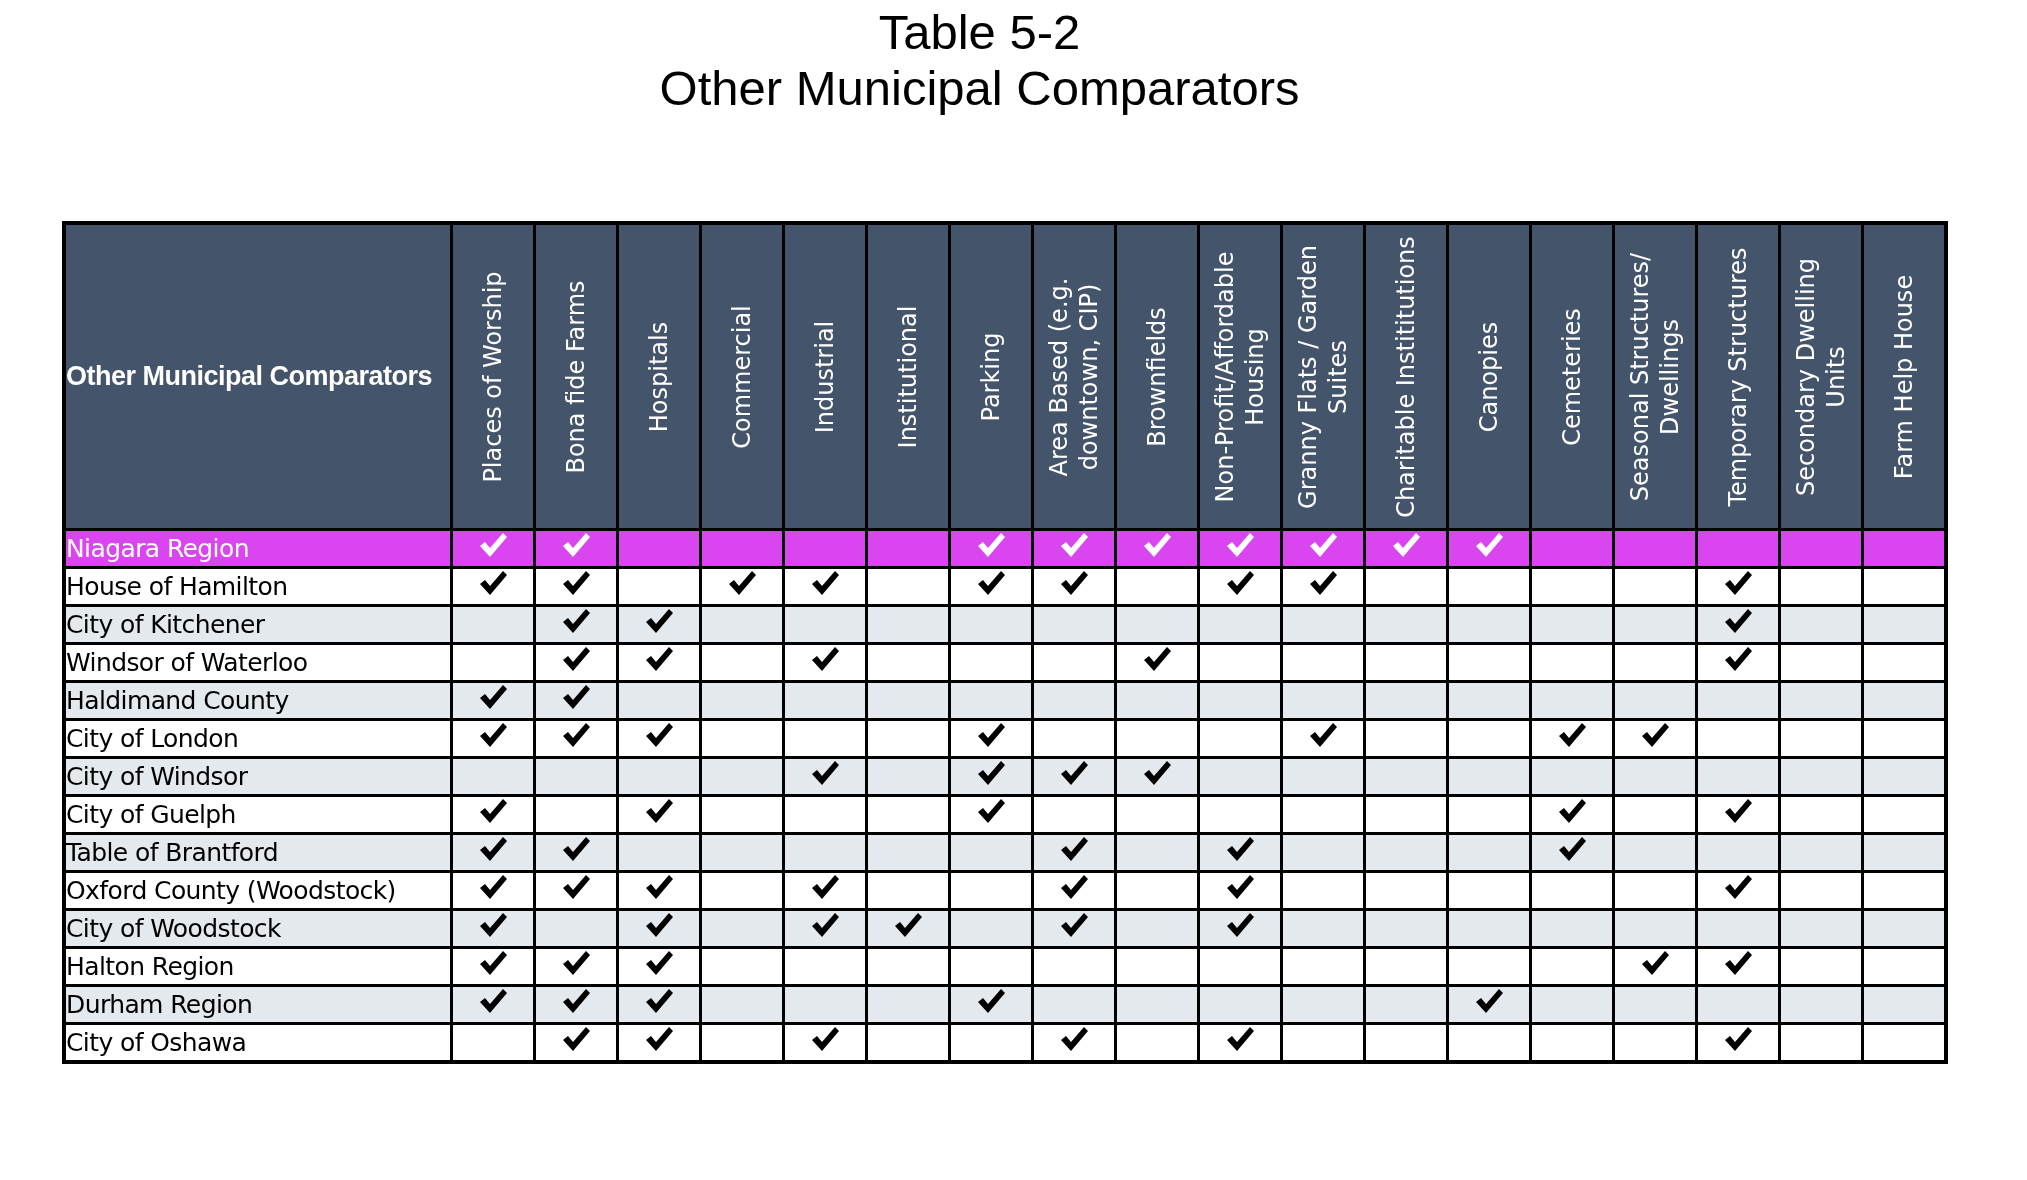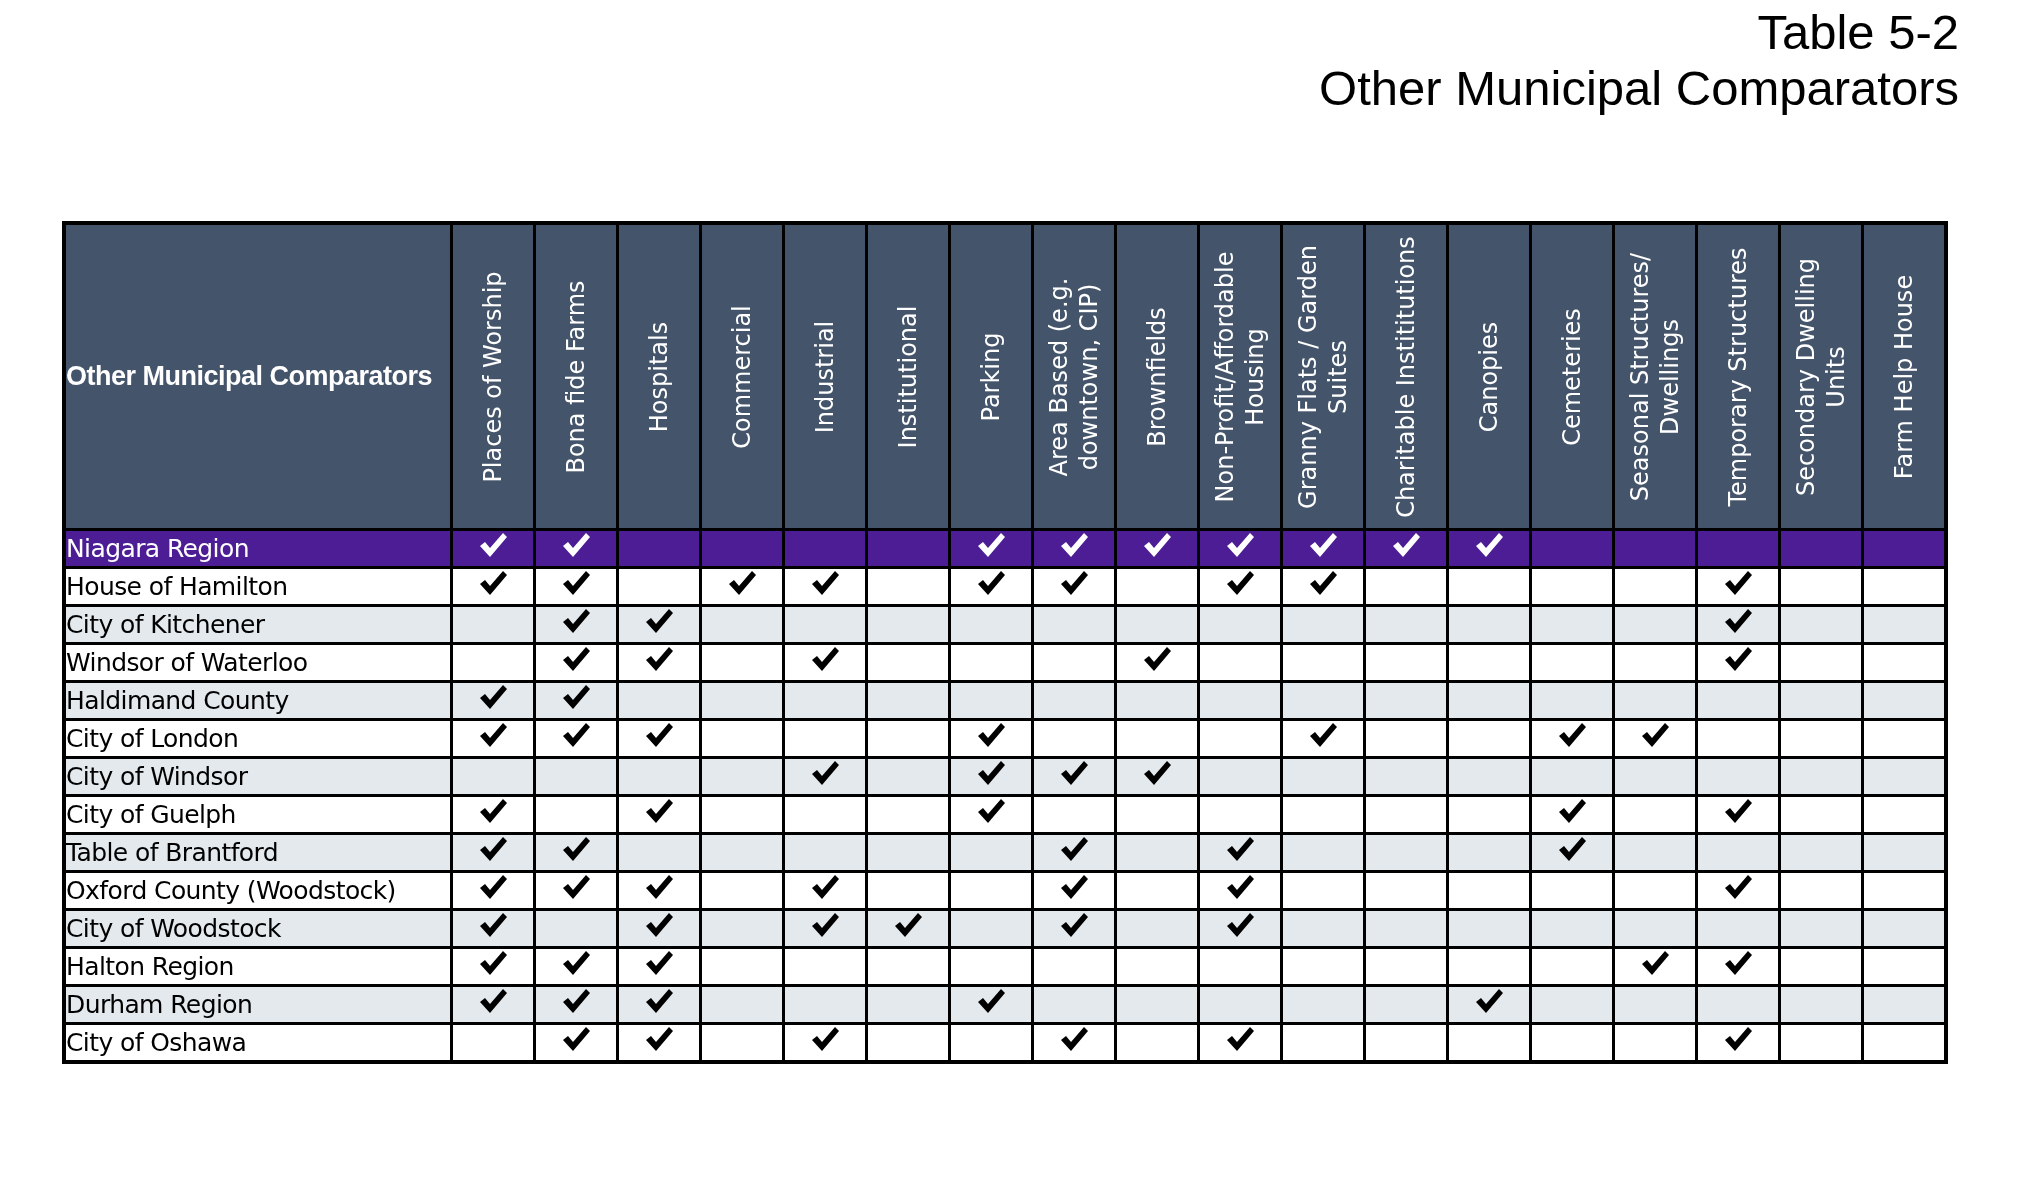--- a/index.html
+++ b/index.html
@@ -1,19 +1,19 @@
 <!DOCTYPE html>
 <html><head>
 <meta charset="utf-8">
 <style>
   html, body { margin: 0; padding: 0; background: #ffffff; }
   body { width: 2027px; height: 1180px; position: relative; overflow: hidden; }
   .title {
     position: absolute; left: 0; top: 4px; width: 1959px;
-    text-align: right;
+    text-align: center;
     font-family: "Liberation Sans", sans-serif;
     font-size: 49px; line-height: 56px; color: #000;
   }
   .title div { white-space: nowrap; }
   table.grid {
     position: absolute; left: 62px; top: 221px;
     border-collapse: collapse;
     font-family: "DejaVu Sans", sans-serif;
     border: 4px solid #000;
   }
@@ -43,21 +43,21 @@
     white-space: normal;
   }
   td.name {
     height: 35px;
     font-family: "DejaVu Sans", sans-serif;
     font-size: 25px; padding-left: 6px;
     text-align: left; white-space: nowrap;
     letter-spacing: -0.6px;
   }
   td.cell { text-align: center; vertical-align: middle; font-size: 30px; font-weight: bold; }
-  tr.hl td { background: #4c1d95; color: #fff; }
+  tr.hl td { background: #d946ef; color: #fff; }
   tr.row-even td { background: #ffffff; color: #000; }
   tr.row-odd td { background: #E4E9EE; color: #000; }
   tr.total td { background: #ADB9CA; color: #000; font-weight: bold; }
   tr.total td.name { font-family: "Liberation Sans", sans-serif; font-size: 26px; }
   tr.total td.cell { font-family: "Liberation Sans", sans-serif; font-size: 27px; }
   .check { display: inline-block; width: 30px; height: 28px; }
 </style>
 </head>
 <body>
 

